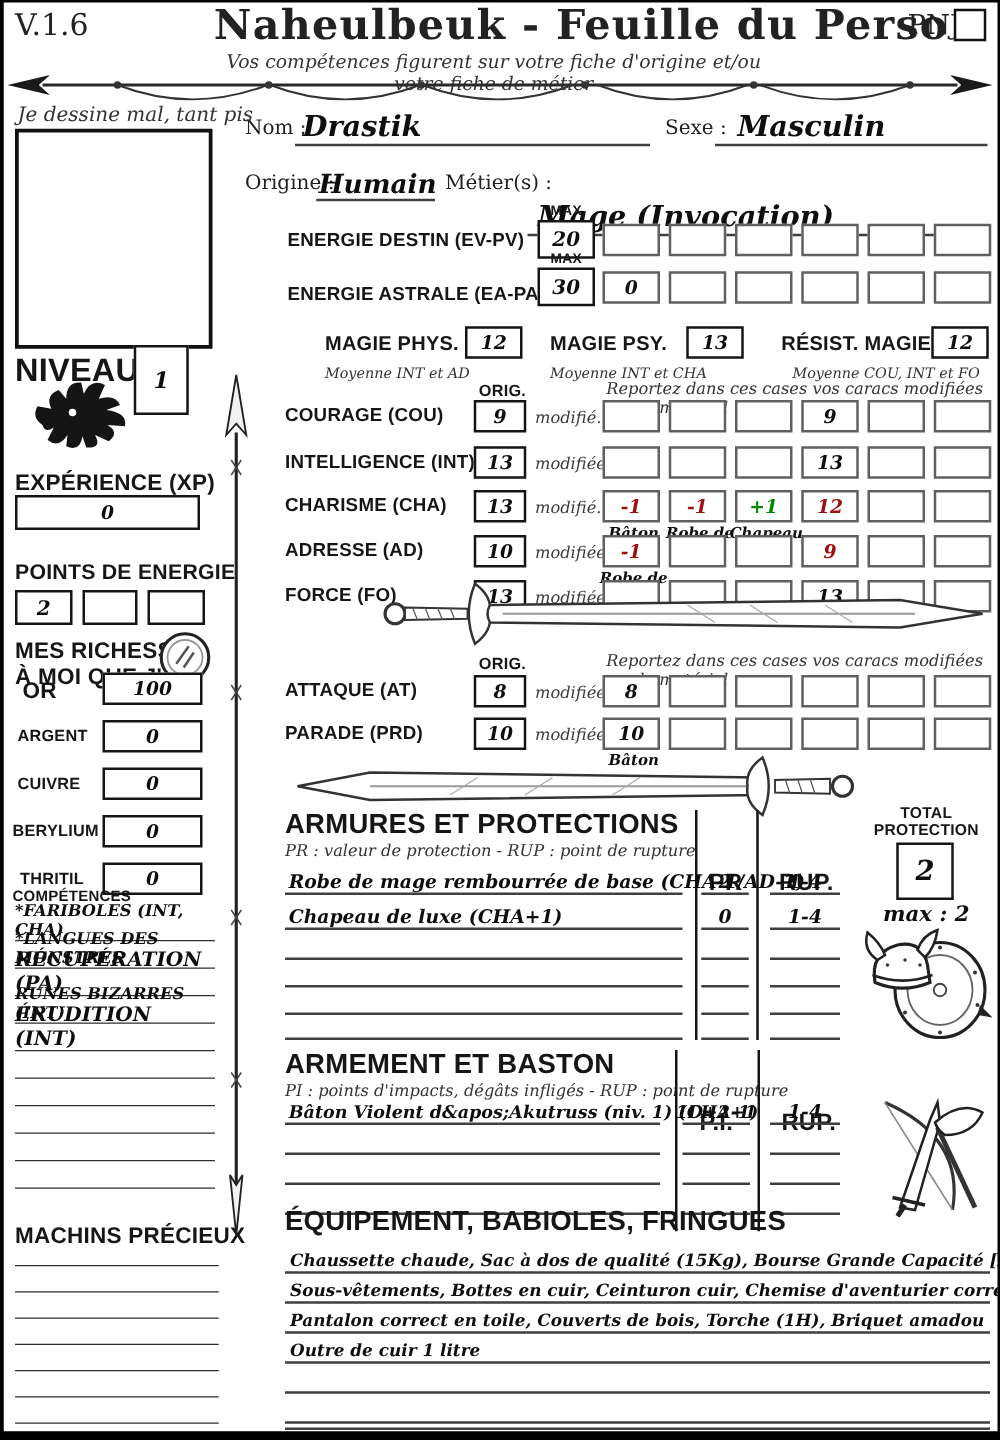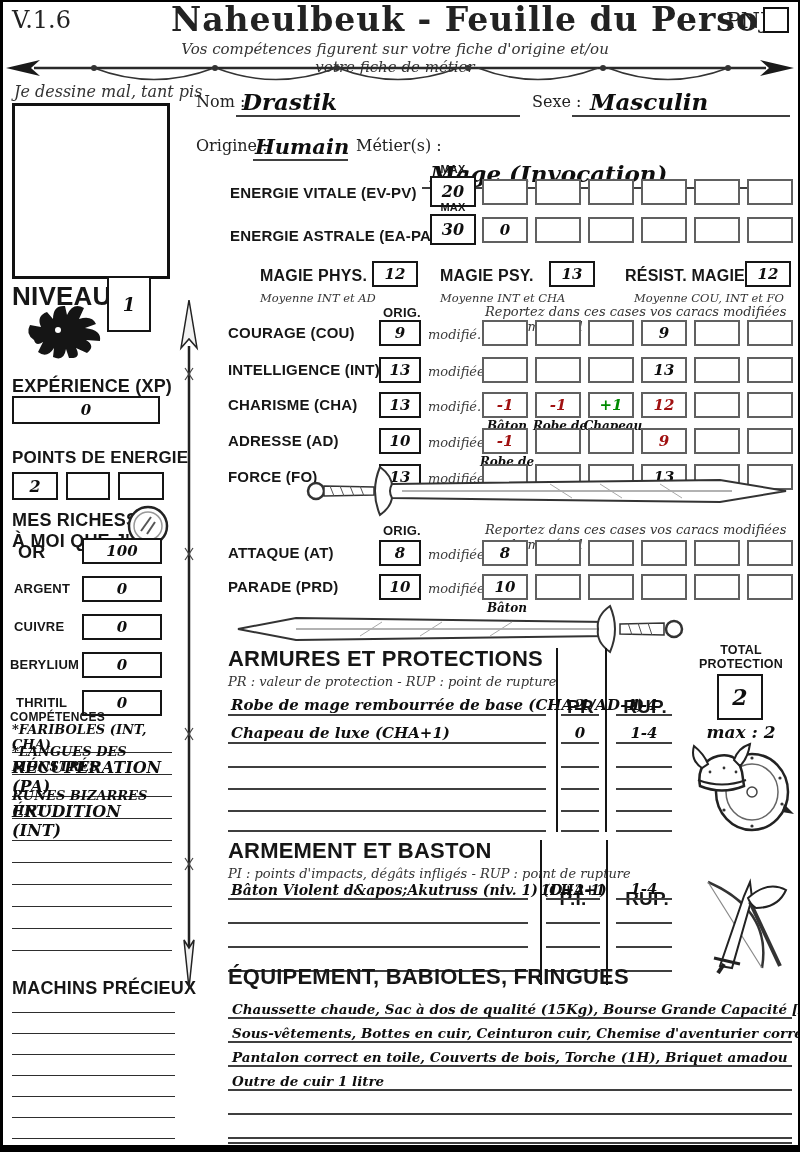--- a/index.html
+++ b/index.html
@@ -180,21 +180,21 @@
   </div>
 <div class="abs serif" style="left:196px;top:136px;font-size:16px;">Origine :</div>
 <div class="uline" style="left:253px;top:128px;width:95px;height:33px;">
     <span class="hw" style="font-size:21px;padding-left:2px;">Humain</span>
   </div>
 <div class="abs serif" style="left:356px;top:136px;font-size:16px;">Métier(s) :</div>
 <div class="uline" style="left:422px;top:128px;width:368px;height:33px;margin-top:28px;">
     <span class="hw" style="font-size:23px;padding-left:8px;">Mage (Invocation)</span>
   </div>
 
-<div class="abs hd" style="left:230px;top:184px;font-size:15px;">ENERGIE VITALE (EV-PV)</div>
+<div class="abs hd" style="left:230px;top:184px;font-size:15px;">ENERGIE DESTIN (EV-PV)</div>
 <div class="abs hd" style="left:430px;top:163px;width:46px;text-align:center;font-size:11px;">MAX</div>
 <div class="box thick" style="left:430px;top:176px;width:46px;height:31px;">
     <span class="hw" style="font-size:16px;">20</span>
   </div>
 <div class="row" style="top:179px;">
   <div class="cell p0">
       <span class="cval hw"></span>
     </div>
   <div class="cell p1">
       <span class="cval hw"></span>

